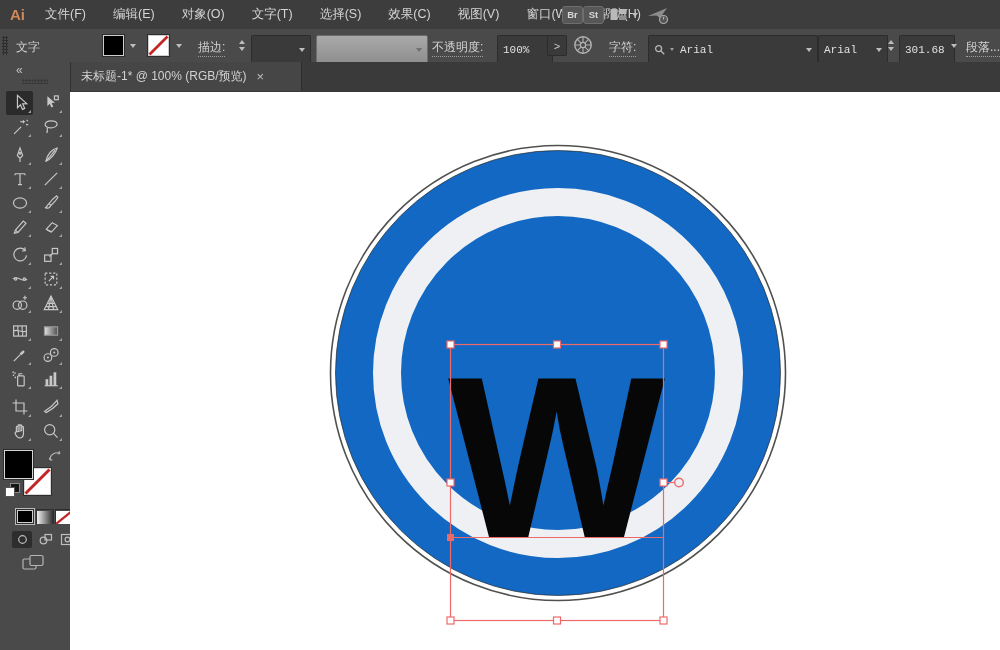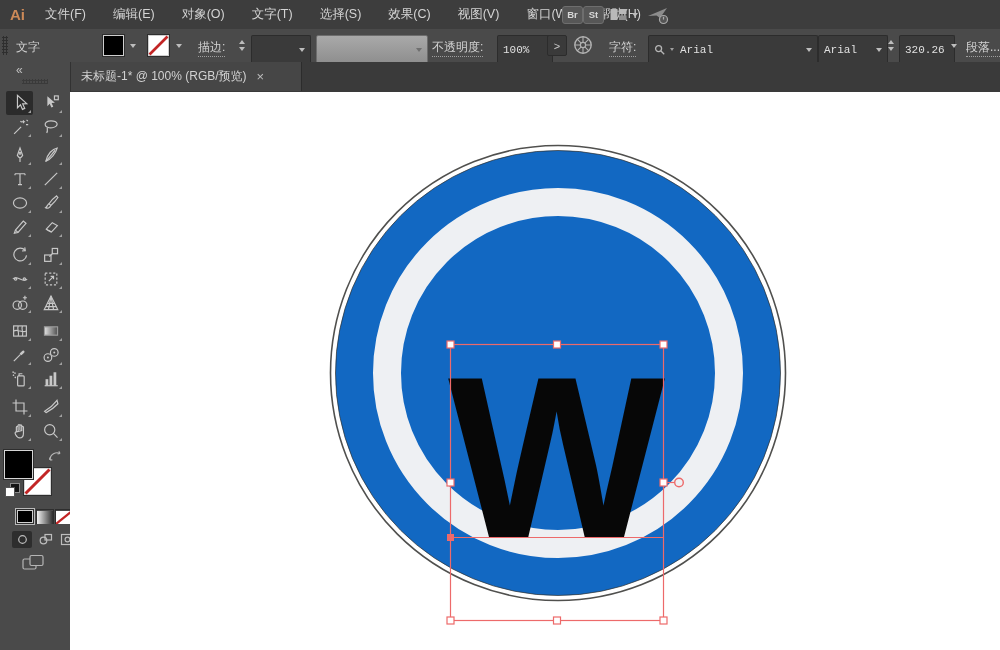--- a/index.html
+++ b/index.html
@@ -206,21 +206,21 @@
     <div class="field" style="left:818px;width:58px">
       <span class="grow">Arial</span>
       <span class="chev"></span>
     </div>
 
     <div class="stepper" style="left:886px">
       <span class="stp-up"></span>
       <span class="stp-dn"></span>
     </div>
     <div class="field" style="left:899px;width:44px">
-      <span class="grow">320.26</span>
+      <span class="grow">301.68</span>
     </div>
     <div class="chevbtn" style="left:947px">
         <span class="chev"></span>
       </div>
 
     <span class="cb-text linklike" style="left:966px">段落...</span>
   </div>
 
   <div class="tabbar">
     <div class="tab">

